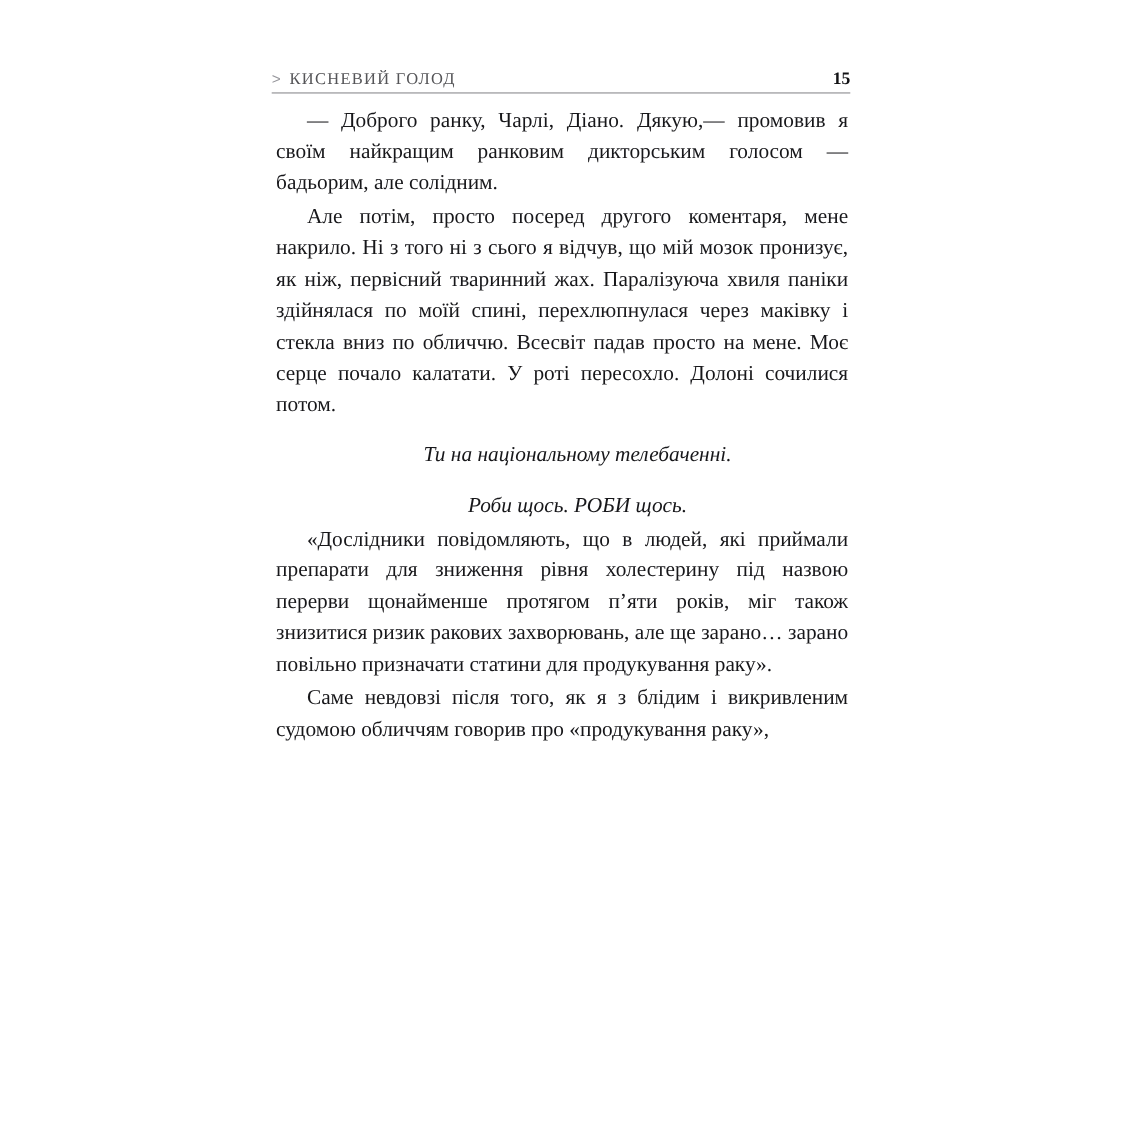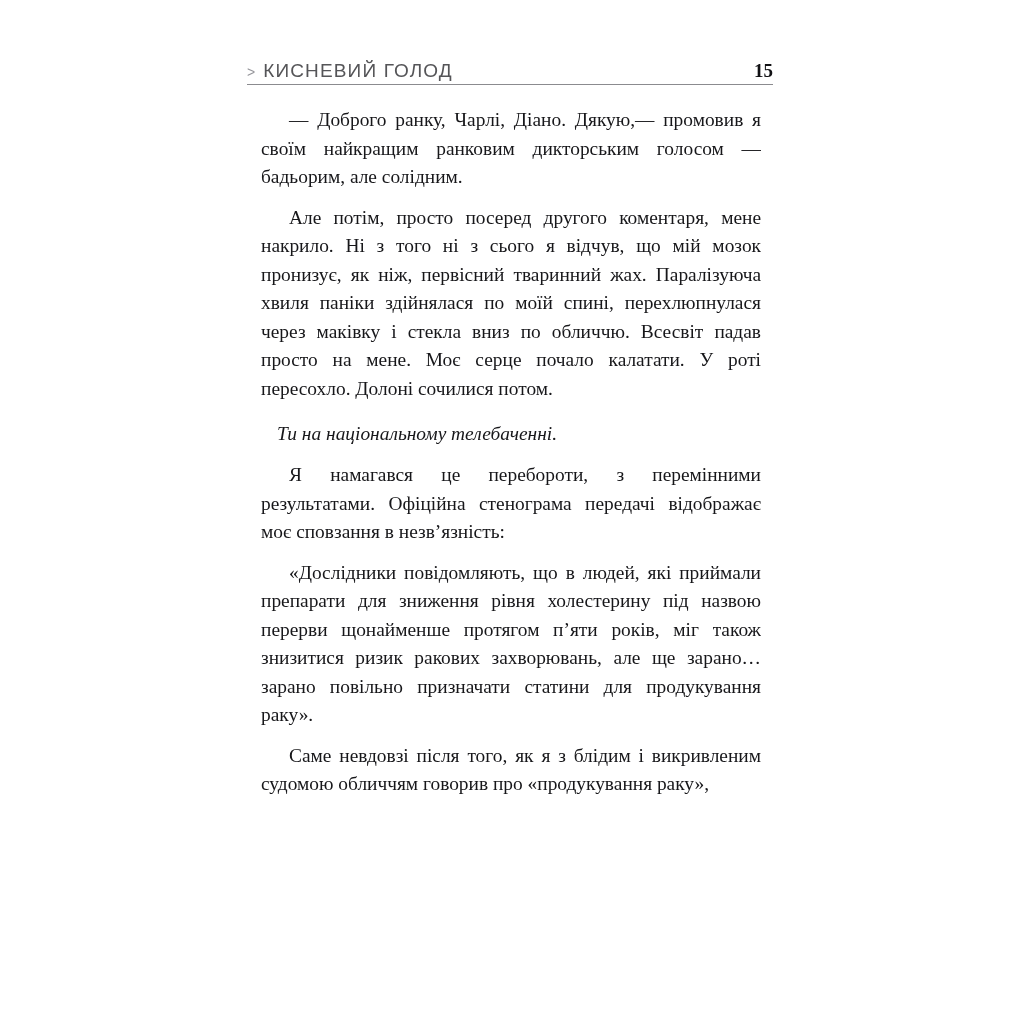--- a/index.html
+++ b/index.html
@@ -43,69 +43,69 @@
   }
 
   .chev {
     font-family: "Liberation Sans", "DejaVu Sans", sans-serif;
     font-size: 14px;
     color: #96969b;
     line-height: 1;
   }
 
   .chapter-title {
-    font-family: Liberation Sans, sans-serif;
-    font-size: 19px;
+    font-family: Liberation Serif, serif;
+    font-size: 15px;
     letter-spacing: 1.15px;
     color: #555558;
     text-transform: uppercase;
     line-height: 1;
     white-space: nowrap;
   }
 
   .folio {
     font-family: "Liberation Serif", "DejaVu Serif", serif;
-    font-size: 19px;
+    font-size: 16px;
     font-weight: bold;
     color: #111114;
     line-height: 1;
   }
 
   
   .textblock {
     position: absolute;
     left: 249px;
     top: 94px;
     width: 524px;
     font-size: 19.4px;
     line-height: 28.55px;
     color: #17171a;
     text-align: justify;
     text-justify: inter-word;
     hyphens: none;
   }
 
   .textblock p {
-    margin: 12px;
+    margin: 2px;
     text-indent: 28px;
     text-align: justify;
   }
 
   .textblock p:last-child {
     text-align: justify;
   }
 
   .italic-block {
     margin: 0;
   }
 
   .italic-block .iline {
     font-style: italic;
     text-indent: 28px;
-    text-align: left;
+    text-align: center;
     white-space: nowrap;
     margin-top: 17px;
   }
 </style>
 </head>
 <body>
 
 <div class="page">
 
   <div class="running-head">
@@ -115,20 +115,20 @@
     </div>
     <span class="folio">15</span>
   </div>
 
   <div class="textblock">
     <p>— Доброго ранку, Чарлі, Діано. Дякую,— промовив я своїм найкращим ранковим дикторським голосом — бадьорим, але солідним.</p>
     <p>Але потім, просто посеред другого коментаря, мене накрило. Ні з того ні з сього я відчув, що мій мозок пронизує, як ніж, первісний тваринний жах. Паралізуюча хвиля паніки здійнялася по моїй спині, перехлюпнулася через маківку і стекла вниз по обличчю. Всесвіт падав просто на мене. Моє серце почало калатати. У роті пересохло. Долоні сочилися потом.</p>
 
     <div class="italic-block">
       <div class="iline">Ти на національному телебаченні.</div>
+      <div class="iline">Роби щось. РОБИ щось.</div>
     </div>
 
-    <p>Я намагався це перебороти, з перемінними результатами. Офіційна стенограма передачі відображає моє сповзання в незв’язність:</p>
     <p>«Дослідники повідомляють, що в людей, які приймали препарати для зниження рівня холестерину під назвою перерви щонайменше протягом п’яти років, міг також знизитися ризик ракових захворювань, але ще зарано… зарано повільно призначати статини для продукування раку».</p>
     <p>Саме невдовзі після того, як я з блідим і викривленим судомою обличчям говорив про «продукування раку»,</p>
   </div>
 
 </div>
 
 </body></html>

